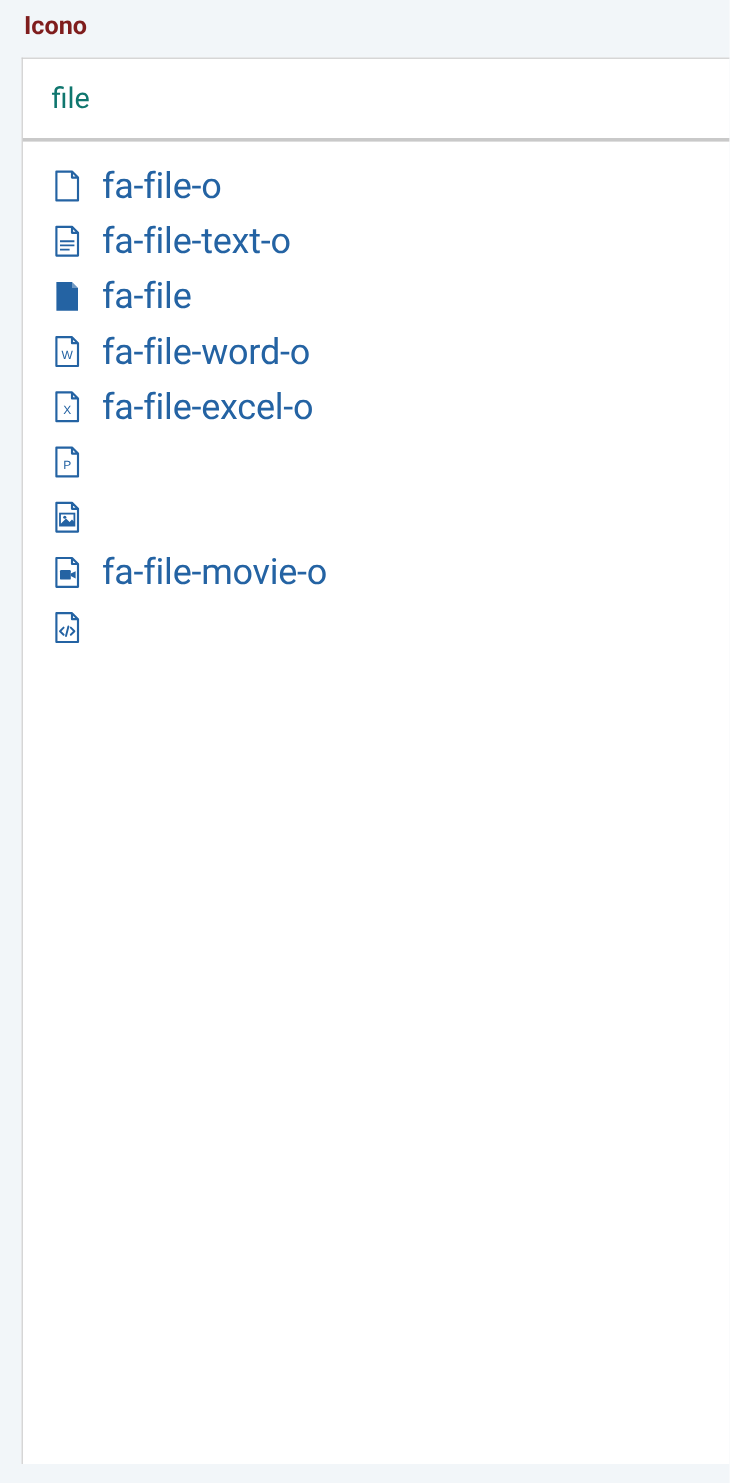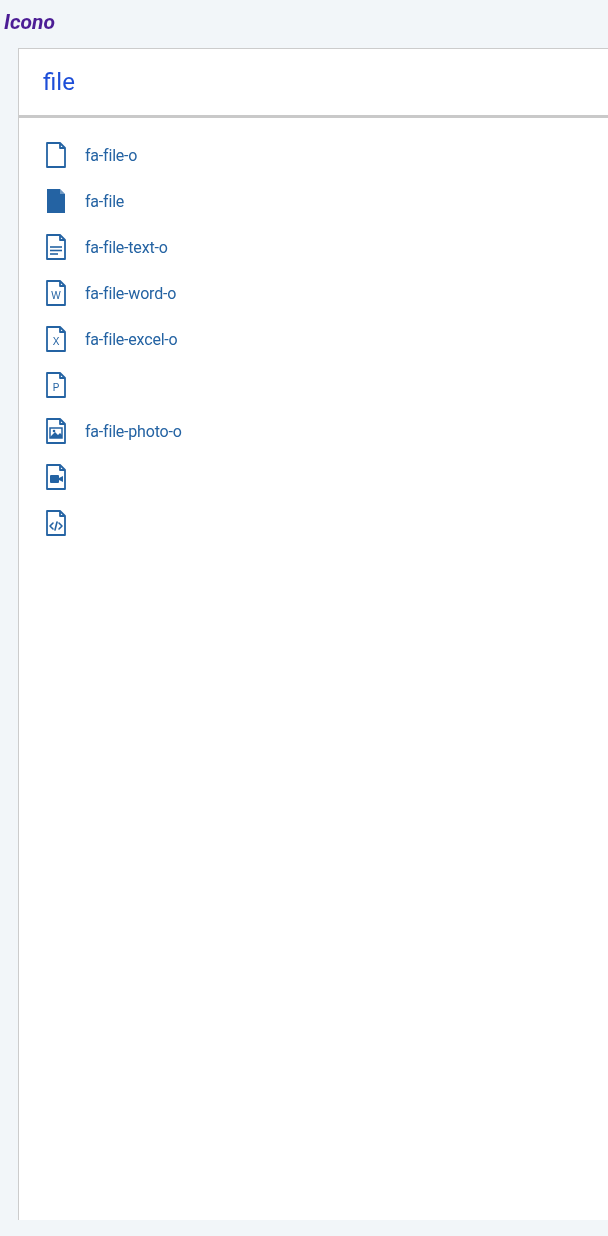--- a/index.html
+++ b/index.html
@@ -7,43 +7,42 @@
     margin: 0;
     padding: 0;
     font-family: -apple-system, BlinkMacSystemFont, "Segoe UI", Roboto, "Helvetica Neue", Arial, sans-serif;
     background: #f2f6f9;
     width: 608px;
     height: 1236px;
     overflow: hidden;
   }
   .header-label {
     font-weight: 700;
-    color: #4c1d95;
+    color: #7f1d1d;
     font-size: 21px;
-    padding: 10px 0 14px 4px;
-    font-style: italic;
+    padding: 10px 0 14px 20px;
   }
   .panel {
     background: #fff;
     border-top: 1px solid #ccc;
     border-left: 1px solid #ccc;
     margin-left: 18px;
     height: 1172px;
     display: flex;
     flex-direction: column;
   }
   .search {
     padding: 18px 0 18px 22px;
     border-bottom: 3px solid #c9c9c9;
   }
   .search-input {
     border: none;
     outline: none;
     font-size: 24px;
-    color: #1d4ed8;
+    color: #0f766e;
     width: 100%;
     background: transparent;
     font-family: inherit;
   }
   .list {
     padding: 14px 0 0 22px;
     overflow-y: auto;
     flex: 1;
   }
   .row {
@@ -59,21 +58,21 @@
     justify-content: center;
     color: #2463a3;
     flex-shrink: 0;
   }
   .icon-slot svg {
     width: 24px;
     height: 28px;
   }
   .label {
     color: #2463a3;
-    font-size: 16px;
+    font-size: 30px;
     margin-left: 14px;
     letter-spacing: -0.2px;
   }
 </style>
 </head>
 <body>
 
 <div class="header-label">Icono</div>
 
 <div class="panel">
@@ -85,36 +84,36 @@
         <span class="icon-slot">
           <svg viewBox="0 0 24 28">
             <path d="M3 2 H16 L21 7 V26 H3 Z M16 2 V7 H21" fill="none" stroke="currentColor" stroke-width="1.8" stroke-linejoin="round"></path>
           </svg>
         </span>
         <span class="label">fa-file-o</span>
       </div>
       <div class="row">
         <span class="icon-slot">
           <svg viewBox="0 0 24 28">
-            <path d="M3 2 H16 L21 7 V26 H3 Z" fill="currentColor"></path>
-            <path d="M16 2 L21 7 L16 7 Z" fill="#fff" opacity="0.35"></path>
-          </svg>
-        </span>
-        <span class="label">fa-file</span>
-      </div>
-      <div class="row">
-        <span class="icon-slot">
-          <svg viewBox="0 0 24 28">
             <path d="M3 2 H16 L21 7 V26 H3 Z M16 2 V7 H21" fill="none" stroke="currentColor" stroke-width="1.8" stroke-linejoin="round"></path>
             <line x1="6" y1="14" x2="18" y2="14" stroke="currentColor" stroke-width="1.6"></line>
             <line x1="6" y1="17.5" x2="18" y2="17.5" stroke="currentColor" stroke-width="1.6"></line>
             <line x1="6" y1="21" x2="14" y2="21" stroke="currentColor" stroke-width="1.6"></line>
           </svg>
         </span>
         <span class="label">fa-file-text-o</span>
+      </div>
+      <div class="row">
+        <span class="icon-slot">
+          <svg viewBox="0 0 24 28">
+            <path d="M3 2 H16 L21 7 V26 H3 Z" fill="currentColor"></path>
+            <path d="M16 2 L21 7 L16 7 Z" fill="#fff" opacity="0.35"></path>
+          </svg>
+        </span>
+        <span class="label">fa-file</span>
       </div>
       <div class="row">
         <span class="icon-slot">
           <svg viewBox="0 0 24 28">
             <path d="M3 2 H16 L21 7 V26 H3 Z M16 2 V7 H21" fill="none" stroke="currentColor" stroke-width="1.8" stroke-linejoin="round"></path>
             <text x="12" y="20" text-anchor="middle" font-size="10" font-family="Arial" fill="currentColor">W</text>
           </svg>
         </span>
         <span class="label">fa-file-word-o</span>
       </div>
@@ -137,30 +136,30 @@
       </div>
       <div class="row">
         <span class="icon-slot">
           <svg viewBox="0 0 24 28">
             <path d="M3 2 H16 L21 7 V26 H3 Z M16 2 V7 H21" fill="none" stroke="currentColor" stroke-width="1.8" stroke-linejoin="round"></path>
             <rect x="6" y="11" width="12" height="10" fill="none" stroke="currentColor" stroke-width="1.5"></rect>
             <circle cx="10" cy="14" r="1.3" fill="currentColor"></circle>
             <path d="M6 20 L11 15 L14 18 L16 16 L18 18 V21 H6 Z" fill="currentColor"></path>
           </svg>
         </span>
-        <span class="label">fa-file-photo-o</span>
       </div>
       <div class="row">
         <span class="icon-slot">
           <svg viewBox="0 0 24 28">
             <path d="M3 2 H16 L21 7 V26 H3 Z M16 2 V7 H21" fill="none" stroke="currentColor" stroke-width="1.8" stroke-linejoin="round"></path>
             <rect x="6" y="12" width="9" height="8" rx="1" fill="currentColor"></rect>
             <path d="M15 15 L19 13 V19 L15 17 Z" fill="currentColor"></path>
           </svg>
         </span>
+        <span class="label">fa-file-movie-o</span>
       </div>
       <div class="row">
         <span class="icon-slot">
           <svg viewBox="0 0 24 28">
             <path d="M3 2 H16 L21 7 V26 H3 Z M16 2 V7 H21" fill="none" stroke="currentColor" stroke-width="1.8" stroke-linejoin="round"></path>
             <path d="M9 14 L6 17 L9 20" fill="none" stroke="currentColor" stroke-width="1.6" stroke-linecap="round" stroke-linejoin="round"></path>
             <path d="M15 14 L18 17 L15 20" fill="none" stroke="currentColor" stroke-width="1.6" stroke-linecap="round" stroke-linejoin="round"></path>
             <line x1="13" y1="13" x2="11" y2="21" stroke="currentColor" stroke-width="1.6" stroke-linecap="round"></line>
           </svg>
         </span>

